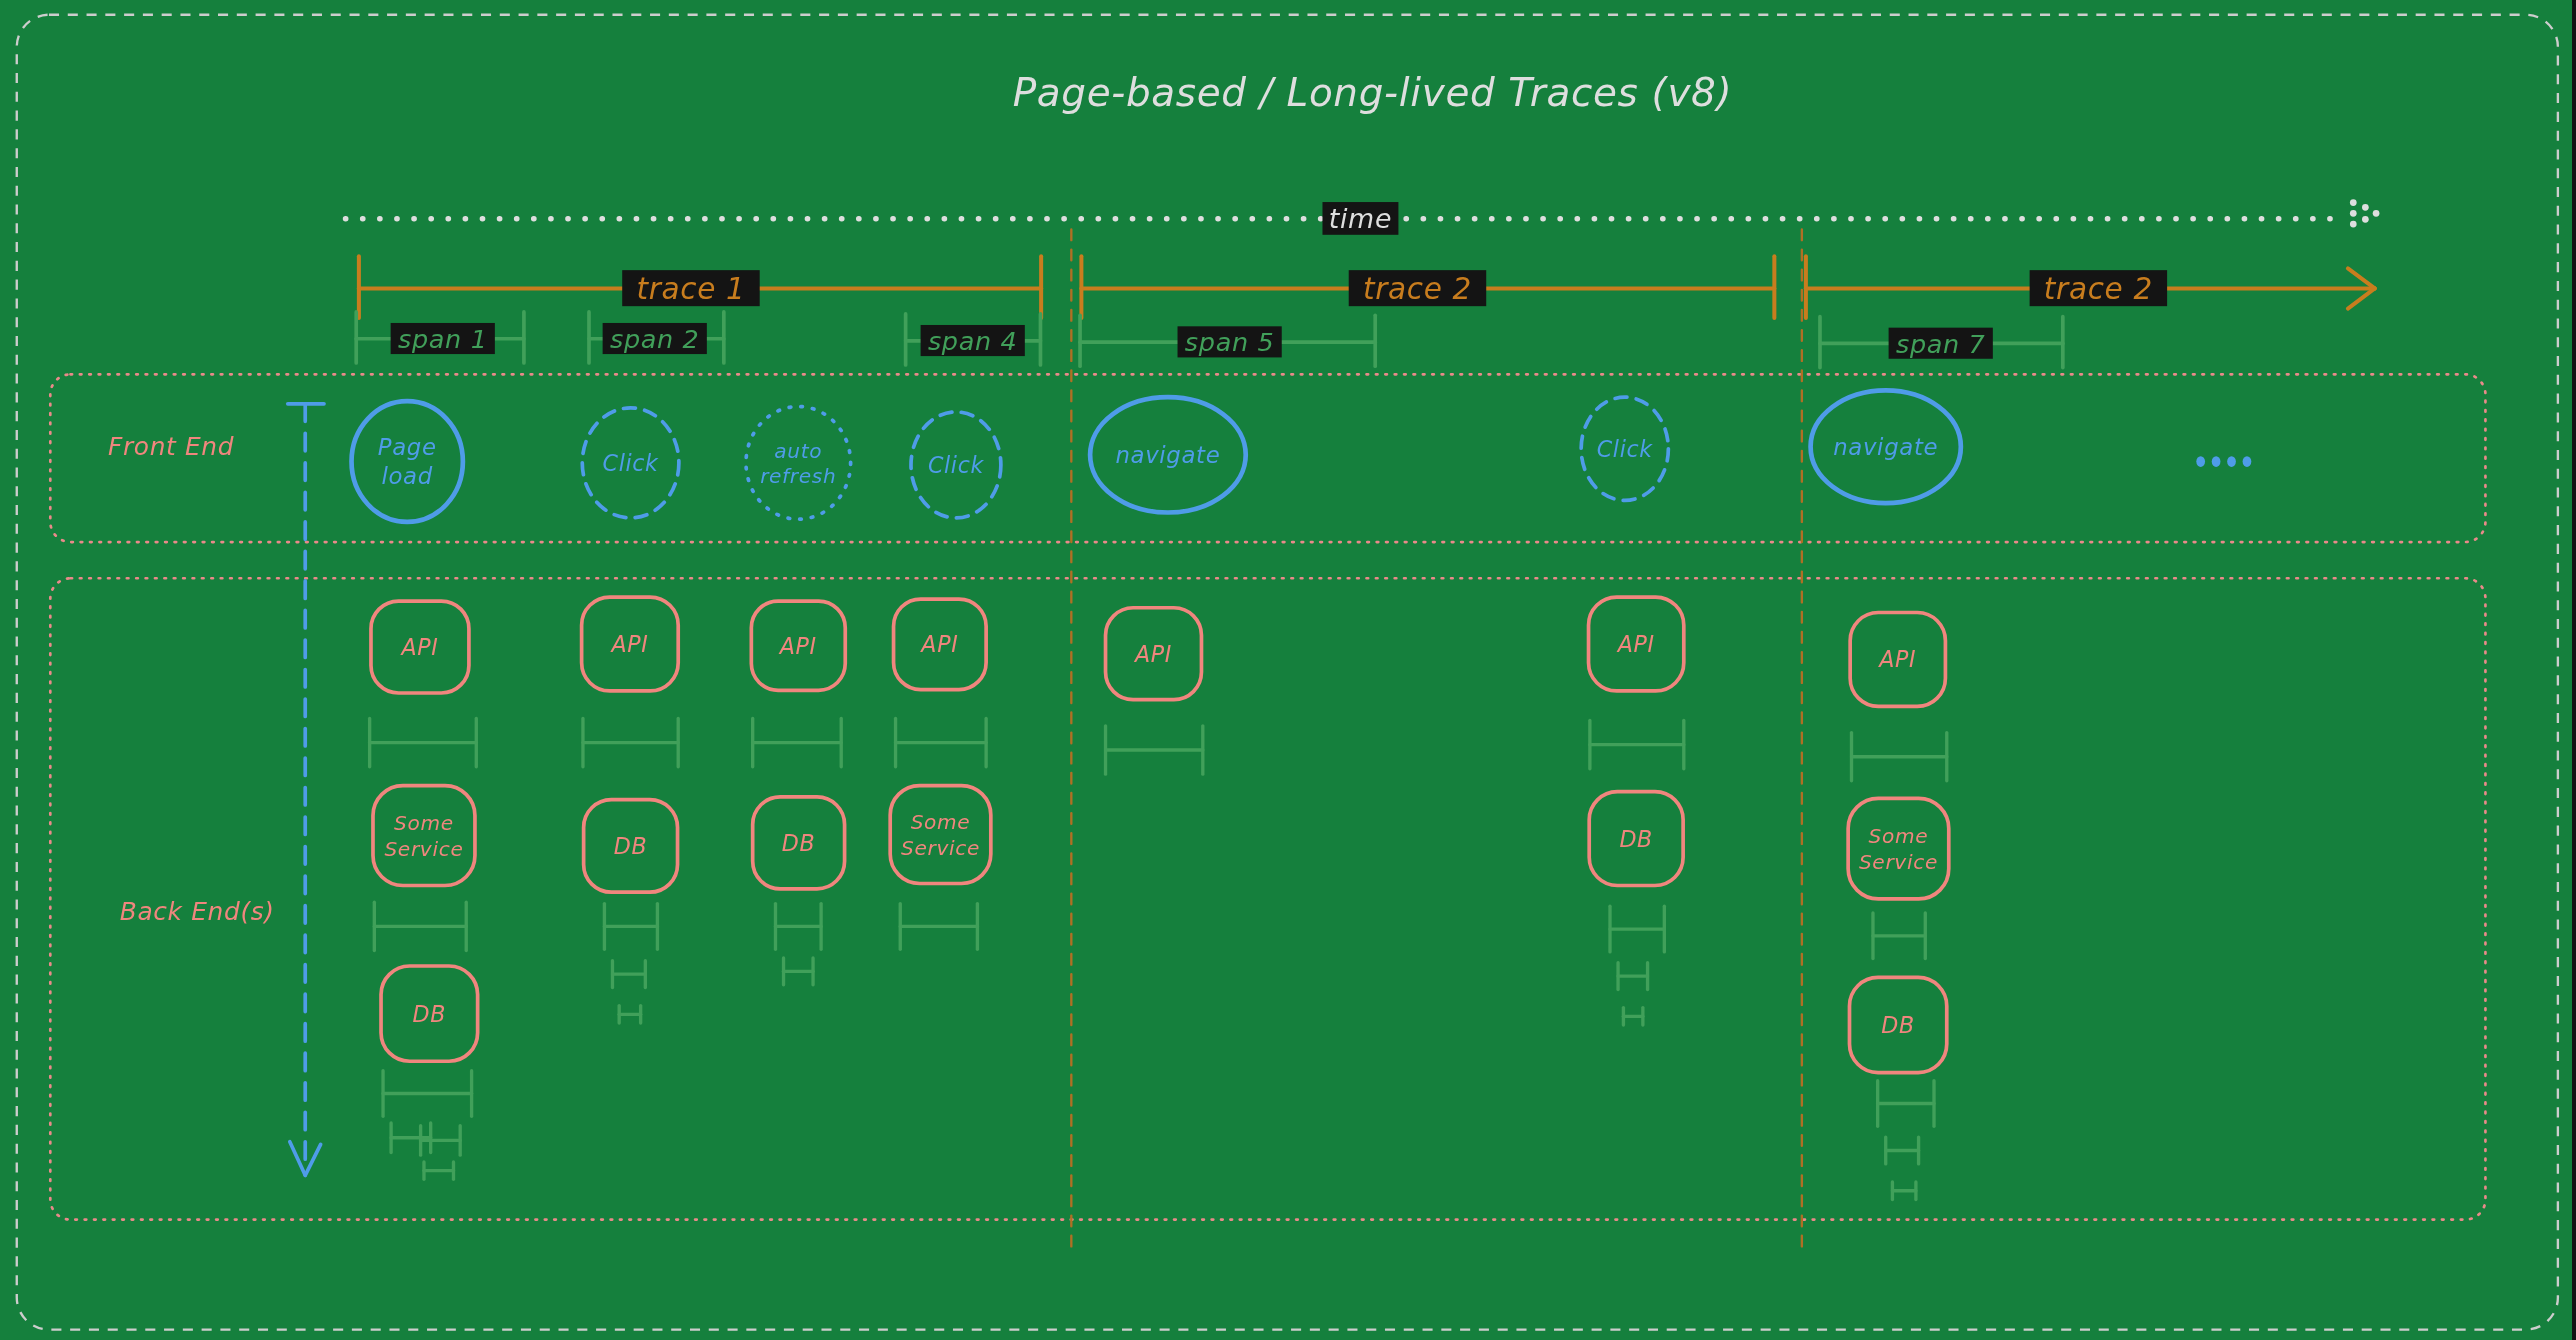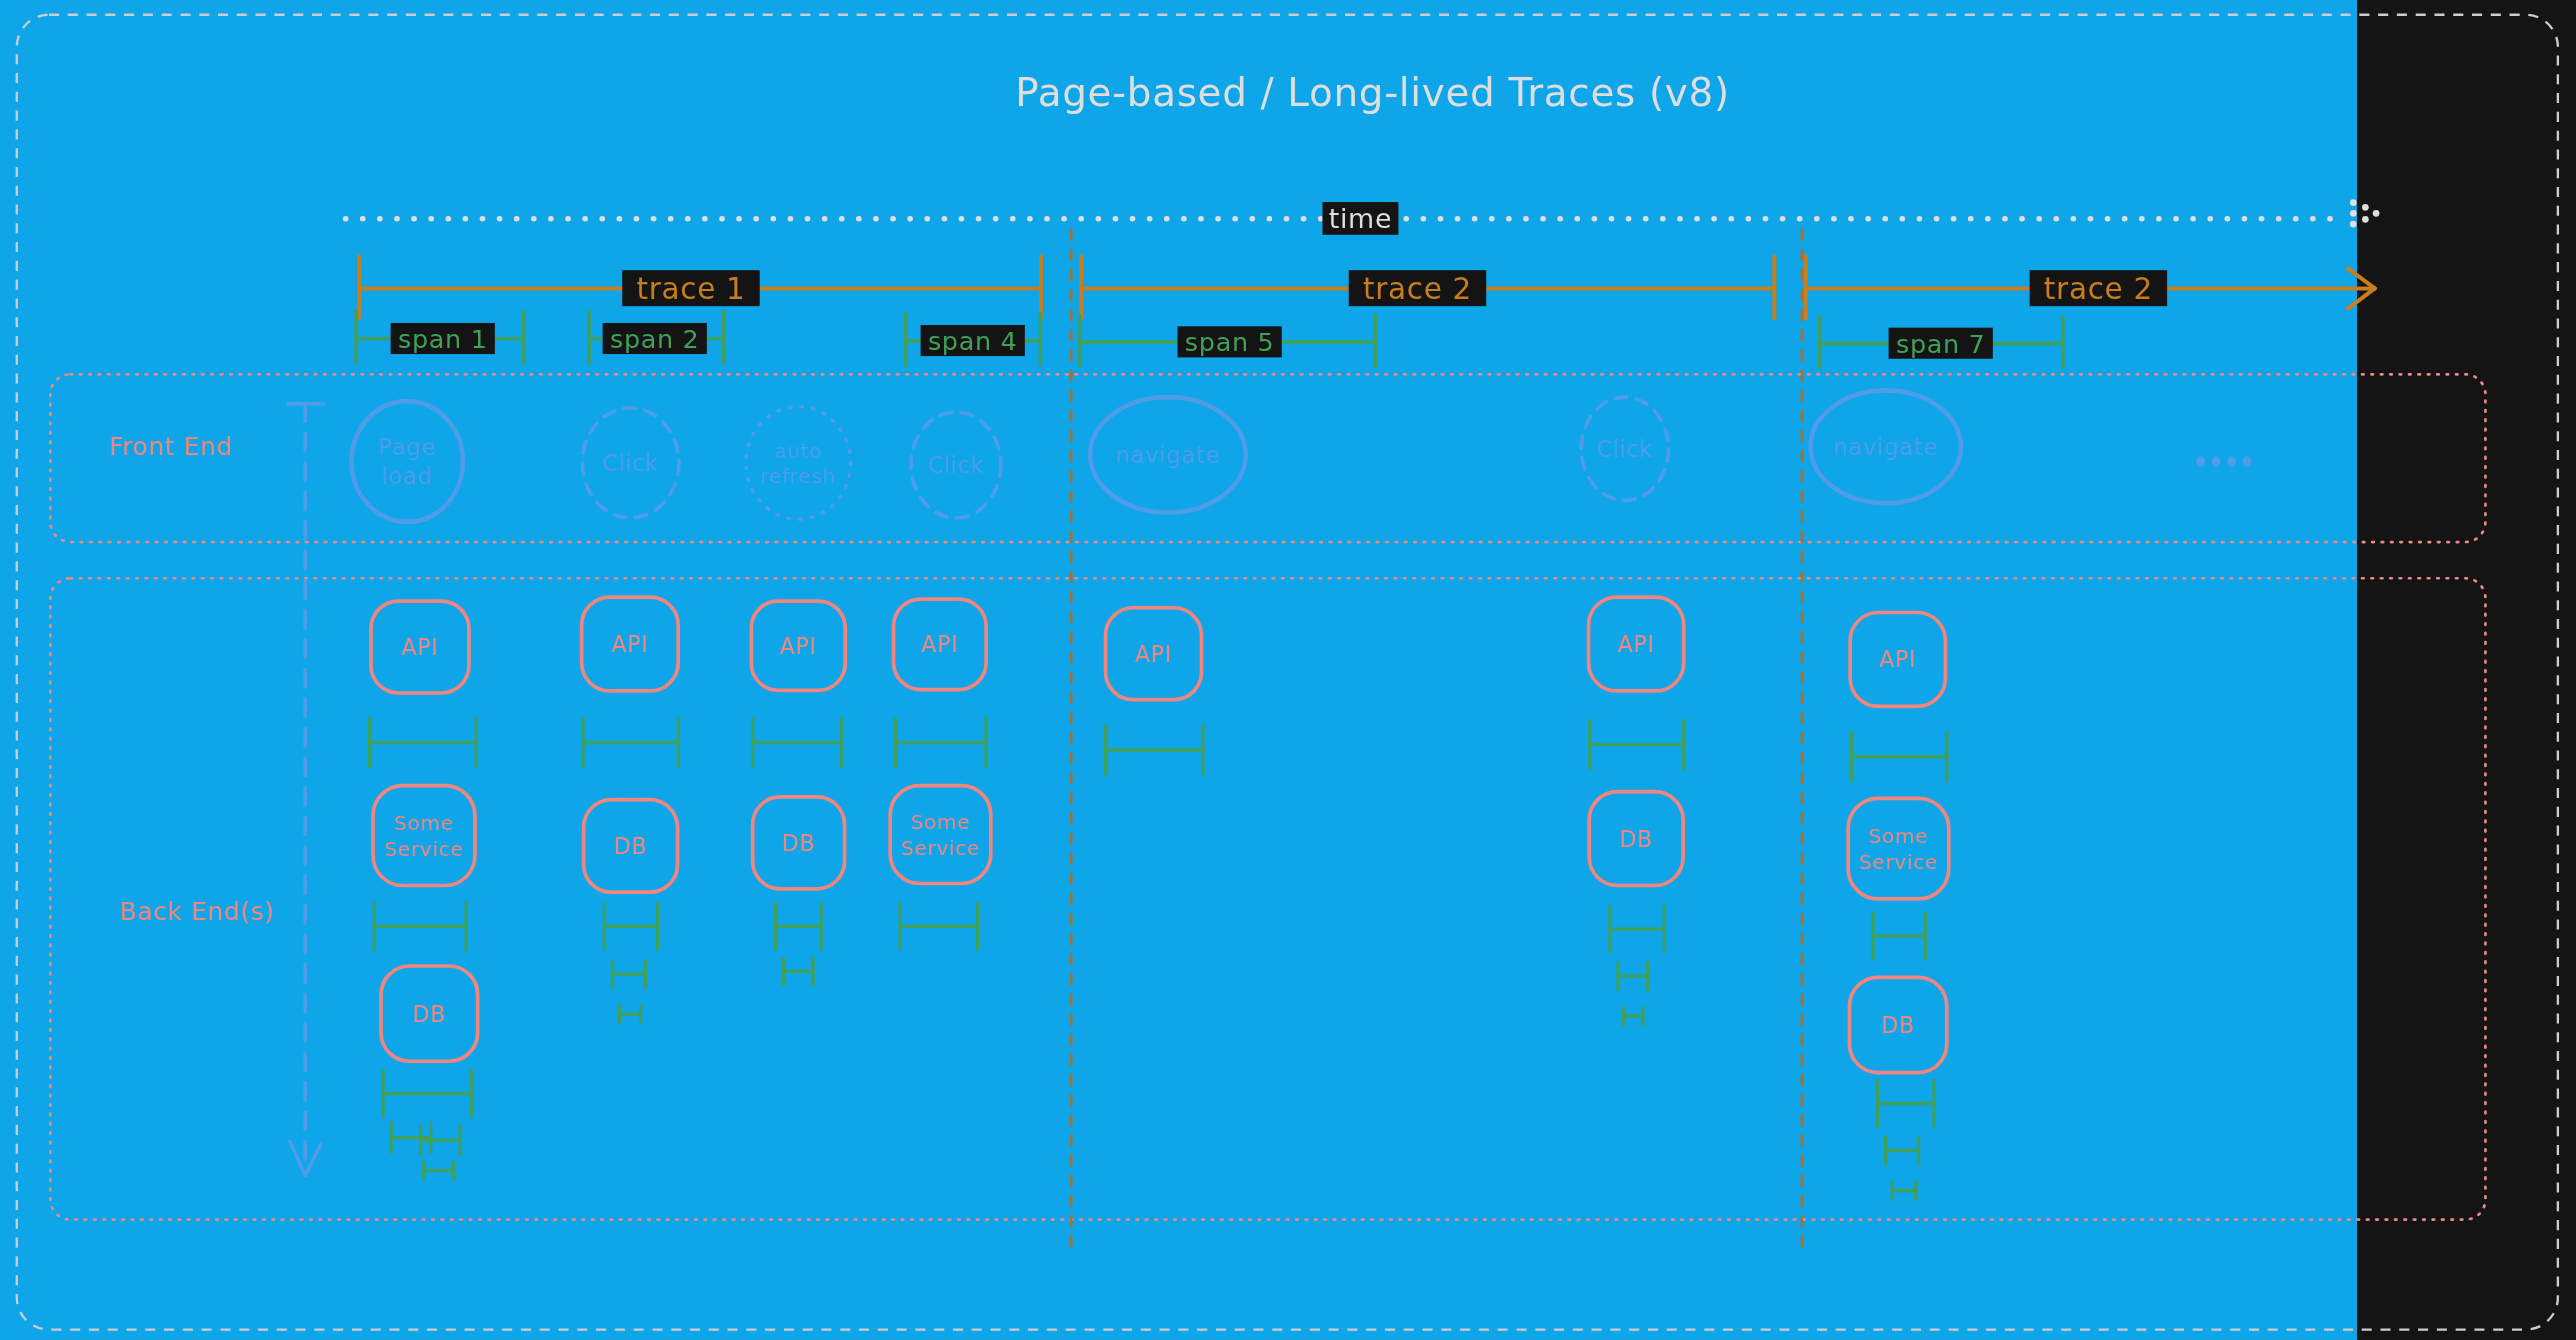--- a/index.html
+++ b/index.html
@@ -1,17 +1,17 @@
 <!DOCTYPE html>
 <html style="font-size:10.7px"><head>
 <meta charset="utf-8">
 <style>
   html,body{margin:0;padding:0;background:#141414;overflow:hidden;}
-  .canvas{position:relative;width:2357px;height:1341px;background:#0ea5e9;
-          font-family:"DejaVu Sans", sans-serif;}
+  .canvas{position:relative;width:2572px;height:1341px;background:#15803d;
+          font-family:"DejaVu Sans", sans-serif;font-style:italic;}
   svg{position:absolute;left:0;top:0;}
   text{font-family:"DejaVu Sans", sans-serif;letter-spacing:1px;}
 </style>
 </head>
 <body>
 
 <div class="canvas">
   <svg id="diagram" width="2576" height="1341" viewBox="0 0 3840 1999">
       <rect x="25" y="22" width="3788" height="1960" rx="48" fill="none" stroke="#cdcdcd" stroke-width="3.5" stroke-dasharray="15 13"></rect>
       <text x="2046" y="158" font-size="58" fill="#dedede" text-anchor="middle">Page-based / Long-lived Traces (v8)</text>

